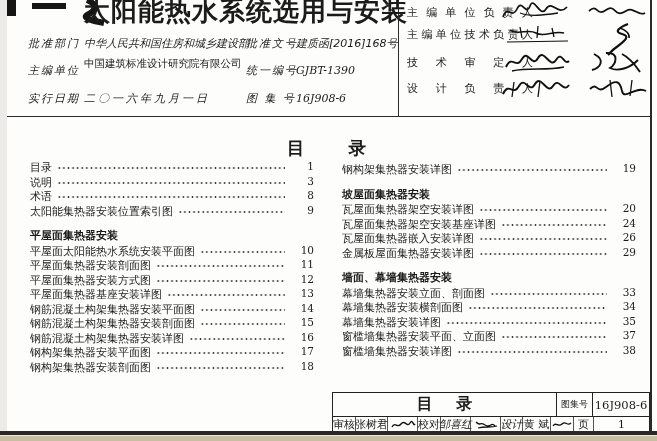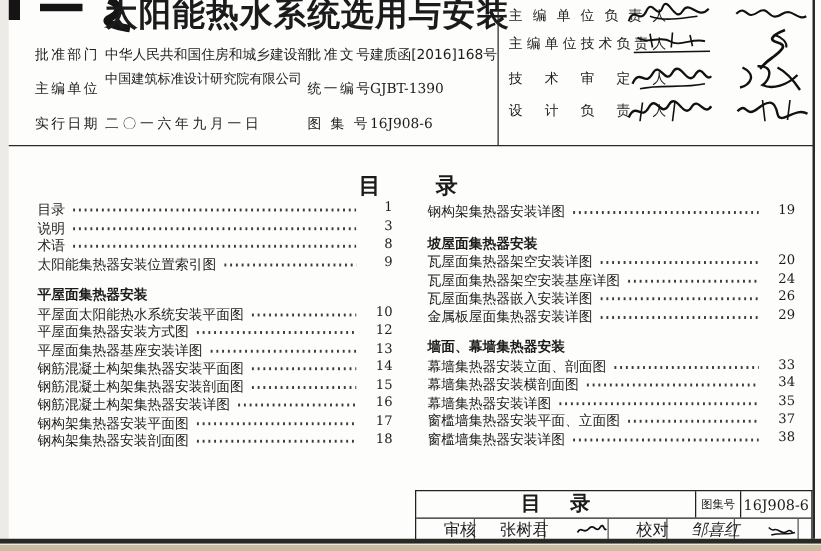--- a/index.html
+++ b/index.html
@@ -18,21 +18,21 @@
   .page-right-border{left:650px;top:0;width:2px;height:431px;background:#2a2a2a;}
 
   
   .hline-header{left:7px;top:116px;width:644px;height:1px;background:#2a2a2a;}
   .vline-header{left:398px;top:0;width:1px;height:116px;background:#2a2a2a;}
 
   
   .doc-title{left:84px;top:-6px;font-size:26px;font-weight:700;letter-spacing:1px;white-space:nowrap;}
 
   
-  .fld{font-size:11px;line-height:14px;white-space:nowrap;}
+  .fld{font-size:11px;line-height:14px;white-space:nowrap;font-style:italic;}
   .fld-label{letter-spacing:2px;}
   .editor-line{font-size:10.5px;line-height:15px;white-space:nowrap;}
   .date-val{letter-spacing:3px;}
 
   
   .sig-label{font-size:11px;width:126px;white-space:nowrap;
              text-align:justify;text-align-last:justify;}
   .sig svg{display:block;}
 
   
@@ -52,21 +52,21 @@
   .footer-box{left:332px;top:392px;width:318px;height:40px;box-sizing:border-box;
               border:1.5px solid #222;border-bottom:none;display:flex;flex-direction:column;background:#fdfdfc;}
   .f-row1{height:26px;display:flex;border-bottom:1px solid #222;}
   .f-row1>div{display:flex;align-items:center;justify-content:center;box-sizing:border-box;}
   .f-title{width:224px;border-right:1px solid #222;font-size:16px;font-weight:700;
            letter-spacing:9px;padding-left:9px;}
   .f-atlas-label{width:36px;border-right:1px solid #222;font-size:9px;}
   .f-atlas-no{flex:1;font-size:11.5px;}
   .f-row2{flex:1;display:flex;}
   .f-row2>div{display:flex;align-items:center;justify-content:center;box-sizing:border-box;
-              border-right:1px solid #555;font-size:13px;white-space:nowrap;margin-left:24px;}
+              border-right:1px solid #555;font-size:11px;white-space:nowrap;}
   .f-row2>div:last-child{border-right:none;}
   .c-review{width:23px;}.c-reviewer{width:32px;}.c-sig1{width:30px;}
   .c-proof{width:23px;}.c-proofreader{width:30px;font-style:italic;}.c-sig2{width:30px;}
   .c-design{width:22px;font-style:italic;}.c-designer{width:28px;}.c-sig3{width:23px;}
   .c-pagelabel{width:20px;}.c-pageno{flex:1;font-size:10px;}
 </style>
 </head>
 <body>
 
 <div class="canvas">
@@ -174,20 +174,25 @@
         <span class="t">太阳能集热器安装位置索引图</span>
         <span class="leader"></span>
         <span class="p">9</span>
       </div>
       <div class="toc-gap"></div>
       <div class="toc-heading">平屋面集热器安装</div>
       <div class="toc-row">
         <span class="t">平屋面太阳能热水系统安装平面图</span>
         <span class="leader"></span>
         <span class="p">10</span>
+      </div>
+      <div class="toc-row">
+        <span class="t">平屋面集热器安装剖面图</span>
+        <span class="leader"></span>
+        <span class="p">11</span>
       </div>
       <div class="toc-row">
         <span class="t">平屋面集热器安装方式图</span>
         <span class="leader"></span>
         <span class="p">12</span>
       </div>
       <div class="toc-row">
         <span class="t">平屋面集热器基座安装详图</span>
         <span class="leader"></span>
         <span class="p">13</span>

